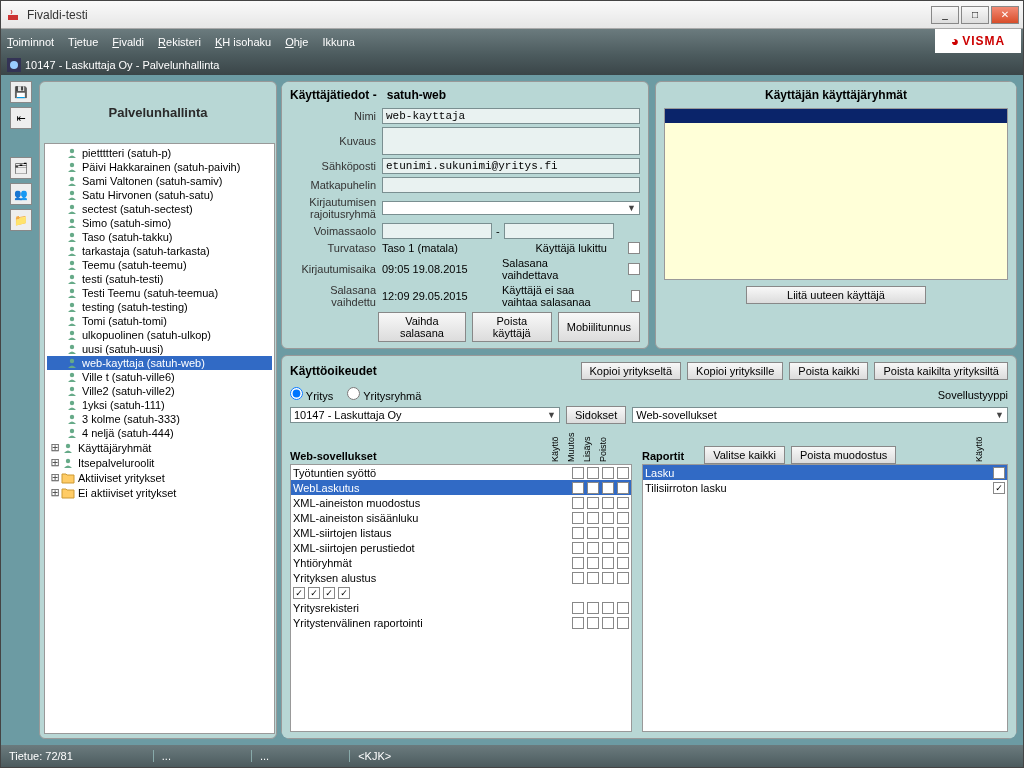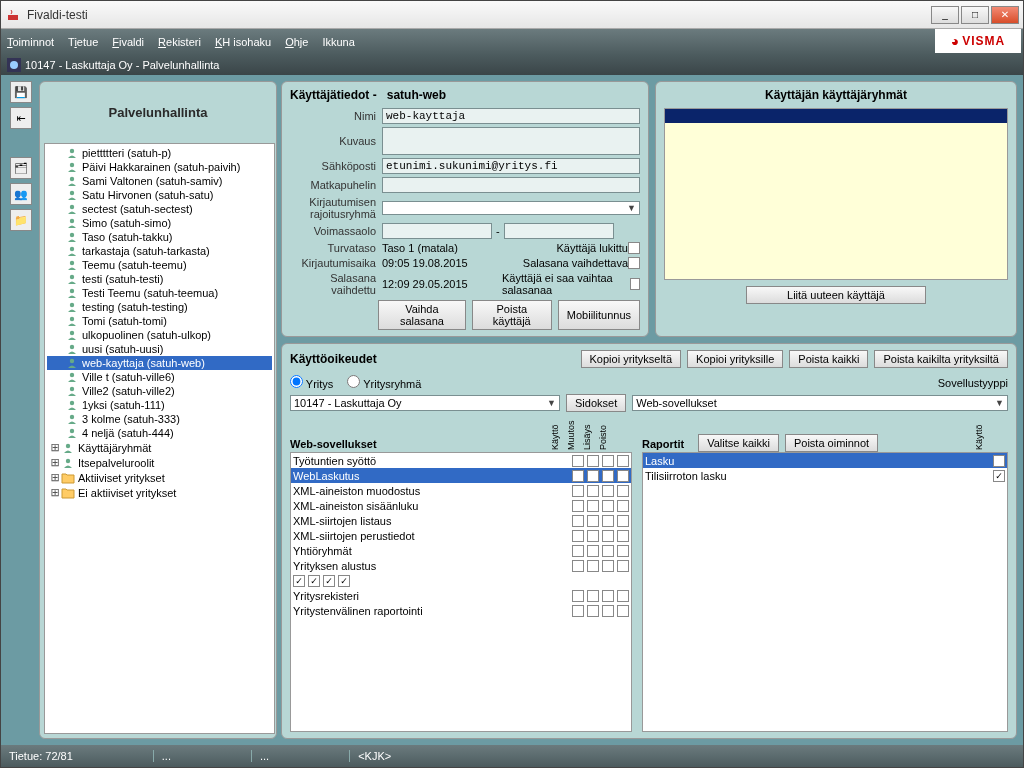--- a/index.html
+++ b/index.html
@@ -22,34 +22,34 @@
 .tbtn { width: 22px; height: 22px; border: 1px solid #888; background: #eee; cursor: pointer; display:flex; align-items:center; justify-content:center; font-size:11px;}
 .left-panel { width: 238px; background: #b8d7d5; border: 1px solid #999; border-radius:6px; display: flex; flex-direction: column; overflow:hidden;}
 .panel-hdr { text-align: center; font-size: 13px; font-weight: bold; padding: 23px 0; color: #2a2a2a;}
 .tree-wrap { flex:1; background:#fff; margin:0 1px 4px 4px; border:1px solid #999; overflow-y:auto; padding:2px;}
 .tree-item { display:flex; align-items:center; padding:1px 2px 1px 18px; white-space:nowrap; cursor:pointer;}
 .tree-item.sel { background:#316ac5; color:#fff;}
 .tree-item .ticon { width:14px; height:12px; margin-right:3px; display:inline-flex; align-items:center; justify-content:center;}
 .tree-cat { display:flex; align-items:center; padding:1px 2px; white-space:nowrap; cursor:pointer;}
 .tree-cat .exp { width:12px; display:inline-block; text-align:center; color:#555;}
 .tree-cat .fld { width:14px; height:12px; margin-right:3px; display:inline-flex; align-items:center; justify-content:center;}
-.right-area { flex:1; display:flex; flex-direction:column; gap:6px; overflow:hidden;}
+.right-area { flex:1; display:flex; flex-direction:column; gap:6px; overflow:hidden;border-radius:9px;}
 .top-row { display:flex; gap:6px; }
 .panel { background:#b8d7d5; border:1px solid #999; border-radius:6px; padding:6px 8px;}
 .user-panel { width:368px;}
 .groups-panel { flex:1;}
 .panel-title { font-weight:bold; font-size:12px; margin-bottom:6px;}
 .form-row { display:flex; align-items:center; margin-bottom:3px;}
 .form-row label { width:92px; text-align:right; padding-right:6px; font-size:11px; color:#333;}
 .form-row input.txt, .form-row textarea { flex:1; border:1px solid #7a8f91; padding:1px 3px; font-size:11px; background:#e9f2f1;font-family:Liberation Mono, monospace; }
 .form-row textarea { height:28px; resize:none; }
 .form-row .val { font-size:11px; }
 .date-range { display:flex; align-items:center; gap:4px; flex:1;}
 .date-range input { width:110px; border:1px solid #7a8f91; padding:1px 3px; font-size:11px; background:#e9f2f1;}
-.chk-row { display:flex; align-items:center; justify-content:flex-end; gap:0; font-size:11px;}
+.chk-row { display:flex; align-items:center; justify-content:flex-end; gap:21px; font-size:11px;}
 .btn { border:1px solid #888; background:linear-gradient(#f8f8f8,#dcdcdc); padding:2px 8px; font-size:11px; cursor:pointer; }
 .btn-row { display:flex; gap:6px; margin-top:4px; }
 .groups-list { background:#ffffd8; border:1px solid #999; height:172px; margin-top:2px; position:relative; overflow:hidden;}
 .groups-list .sel-row { background:#0a246a; height:14px;}
 .groups-btn-wrap { text-align:center; margin-top:6px;}
 .perm-panel { flex:1; background:#b8d7d5; border:1px solid #999; border-radius:6px; padding:6px 8px; display:flex; flex-direction:column; overflow:hidden;}
 .perm-hdr-row { display:flex; align-items:center; gap:6px;}
 .perm-hdr-row .ptitle { font-weight:bold; font-size:12px; margin-right:auto;}
 .radio-row { display:flex; align-items:center; gap:14px; margin:4px 0;}
 .perm-sel-row { display:flex; gap:6px; align-items:center;}
@@ -575,22 +575,22 @@
                     <span class="cb"></span>
                     <span class="cb"></span>
                   </span>
                 </div>
               </div>
           </div>
 
           <div class="apps-col right">
             <div style="display:flex; align-items:flex-end; gap:6px;">
               <span class="col-title">Raportit</span>
-              <button class="btn" style="margin-left:8px;">Valitse kaikki</button>
-              <button class="btn">Poista oiminnot</button>
+              <button class="btn" style="margin-left:14px;">Valitse kaikki</button>
+              <button class="btn">Poista muodostus</button>
               <div class="vlabels" style="margin-left:auto; margin-right:14px;">
                 <span class="vlabel">Käyttö</span>
               </div>
             </div>
             <div class="apps-list" id="rpt-list">
                 <div class="app-row sel">
                   <span class="name">Lasku</span>
                   <span class="cbs">
                     <span class="cb chk"></span>
                   </span>

